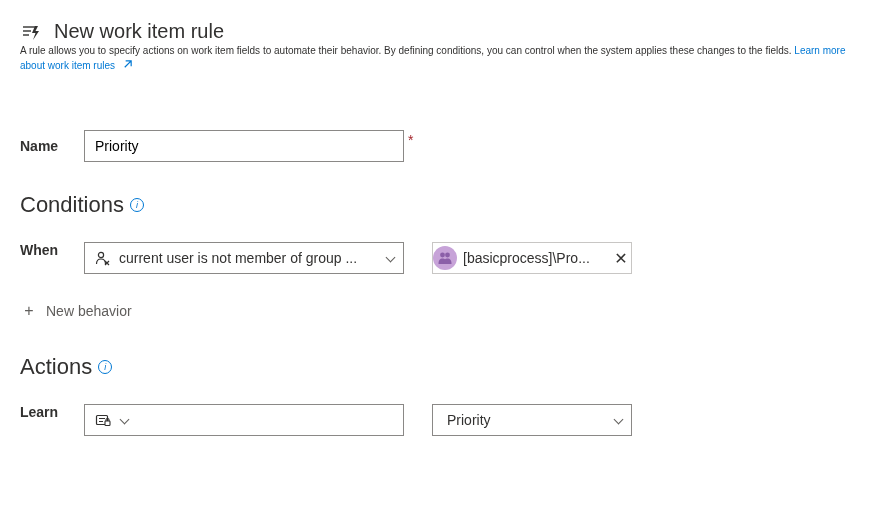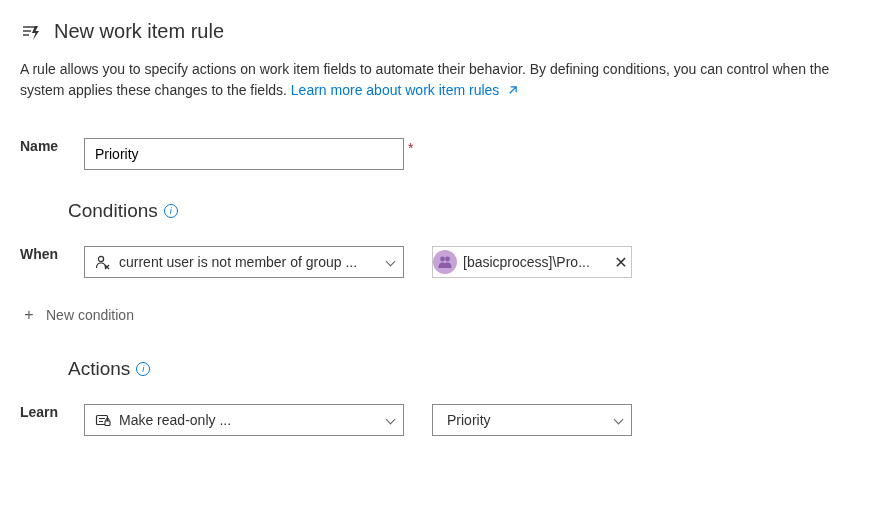--- a/index.html
+++ b/index.html
@@ -8,45 +8,45 @@
       font-size: 14px;
       color: #323130;
       padding: 20px;
       width: 869px;
       background: #fff;
     }
     .header {
       display: flex;
       align-items: center;
       gap: 12px;
-      margin-bottom: 16px;
     }
     .header h1 {
       font-size: 20px;
       font-weight: 400;
       color: #323130;
     }
     .rule-icon svg { display: block; }
     .description {
-      font-size: 14px;
+      font-size: 10px;
       color: #323130;
       line-height: 1.5;
-      margin-bottom: 36px;
+      margin-bottom: 56px;
     }
     .description a {
       color: #0078d4;
       text-decoration: none;
     }
     .ext-link-icon {
       display: inline-block;
       margin-left: 4px;
       vertical-align: -1px;
     }
     .form-row {
       display: flex;
+      align-items: center;
       margin-bottom: 20px;
     }
     .form-label {
       width: 64px;
       font-size: 14px;
       font-weight: 600;
       color: #323130;
     }
     .text-input {
       width: 320px;
@@ -64,24 +64,23 @@
       margin-top: 2px;
     }
     .section-header {
       display: flex;
       align-items: center;
       gap: 6px;
       margin-top: 30px;
       margin-bottom: 24px;
     }
     .section-title {
-      font-size: 19px;
+      font-size: 22px;
       font-weight: 400;
       color: #323130;
-      margin-left: 48px;
     }
     .info-icon {
       display: inline-flex;
       align-items: center;
       justify-content: center;
       width: 14px;
       height: 14px;
       border: 1px solid #0078d4;
       border-radius: 50%;
       color: #0078d4;
@@ -253,39 +252,38 @@
         <path d="M6.5 14 C6.5 10 8 8.5 10.5 8.5 C13 8.5 14.5 10 14.5 14 Z" fill="#8b5fa8"></path>
       </svg>
     </span>
     <span class="group-text">[basicprocess]\Pro...</span>
     <span class="chip-close">✕</span>
   </div>
 </div>
 
 <div class="new-condition-btn">
   <span class="plus-icon">+</span>
-  <span>New condition</span>
+  <span>New behavior</span>
 </div>
 
 <div class="section-header">
   <span class="section-title">Actions</span>
   <span class="info-icon">i</span>
 </div>
 
 <div class="row-inline">
   <label class="form-label">Learn</label>
   <div class="dropdown">
     <span class="dropdown-icon">
       <svg width="16" height="16" viewBox="0 0 16 16">
         <rect x="1.5" y="3.5" width="11" height="9" rx="1" stroke="#323130" stroke-width="1.2" fill="none"></rect>
         <path d="M4 6.5 L10 6.5 M4 9.5 L8 9.5" stroke="#323130" stroke-width="1.1"></path>
         <rect x="10" y="9" width="5" height="4.5" rx="0.8" stroke="#323130" stroke-width="1.1" fill="#fff"></rect>
         <path d="M11 9 L11 7.8 C11 7 11.5 6.5 12.5 6.5 C13.5 6.5 14 7 14 7.8 L14 9" stroke="#323130" stroke-width="1.1" fill="none"></path>
       </svg>
     </span>
-    <span class="dropdown-text">Make read-only ...</span>
     <span class="chevron"></span>
   </div>
   <div class="dropdown field-dropdown" style="margin-left:28px;">
     <span class="dropdown-text" style="padding-left:4px;">Priority</span>
     <span class="chevron"></span>
   </div>
 </div>
 
 </body></html>

